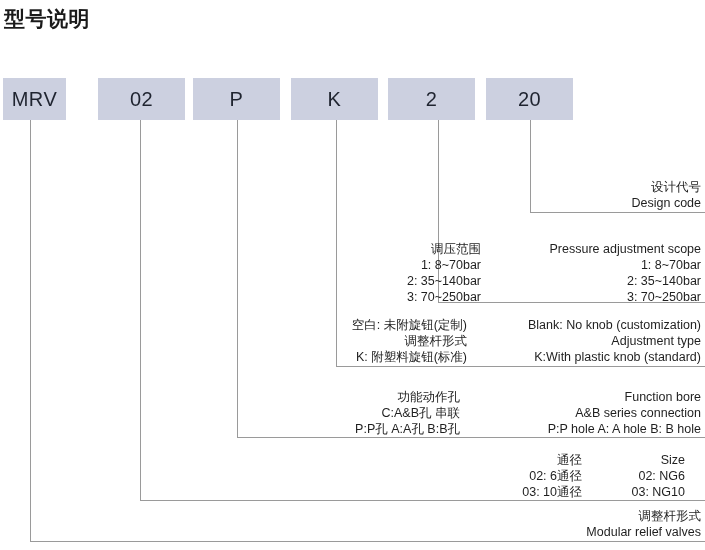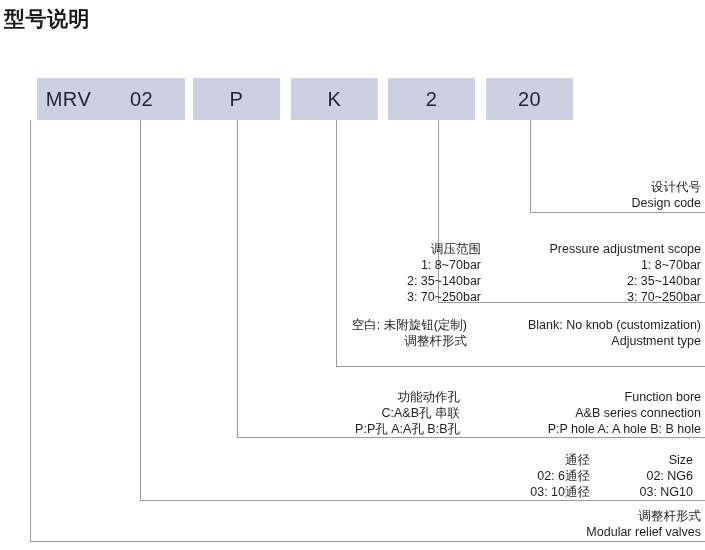--- a/index.html
+++ b/index.html
@@ -85,21 +85,21 @@
     font-weight: normal;
   }
 </style>
 </head>
 <body>
 
 <div id="page">
 
   <div id="title">型号说明</div>
 
-  <div class="code-box" style="left:3px;  width:63px;margin-left:34px;">MRV</div>
+  <div class="code-box" style="left:3px;  width:63px;">MRV</div>
   <div class="code-box" style="left:98px; width:87px;">02</div>
   <div class="code-box" style="left:193px;width:87px;">P</div>
   <div class="code-box" style="left:291px;width:87px;">K</div>
   <div class="code-box" style="left:388px;width:87px;">2</div>
   <div class="code-box" style="left:486px;width:87px;">20</div>
 
   <div class="vline" style="left:530px; top:120px; height:93px;"></div>
   <div class="hline" style="left:530px; top:212px; width:175px;"></div>
 
   <div class="vline" style="left:438px; top:120px; height:183px;"></div>
@@ -147,38 +147,42 @@
 
   <div class="label-group" style="right:4px; top:318px;">
     <div class="label-row">
       <span class="lbl-cn" style="width:168px;">空白: 未附旋钮(定制)</span>
       <span class="lbl-en" style="width:203px;">Blank: No knob (customization)</span>
     </div>
     <div class="label-row head-row">
       <span class="lbl-cn" style="width:168px;">调整杆形式</span>
       <span class="lbl-en" style="width:203px;">Adjustment type</span>
     </div>
+    <div class="label-row">
+      <span class="lbl-cn" style="width:168px;">K: 附塑料旋钮(标准)</span>
+      <span class="lbl-en" style="width:203px;">K:With plastic knob (standard)</span>
+    </div>
   </div>
 
   <div class="label-group" style="right:4px; top:390px;">
     <div class="label-row head-row">
       <span class="lbl-cn" style="width:205px;">功能动作孔</span>
       <span class="lbl-en" style="width:210px;">Function bore</span>
     </div>
     <div class="label-row">
       <span class="lbl-cn" style="width:205px;">C:A&amp;B孔 串联</span>
       <span class="lbl-en" style="width:210px;">A&amp;B series connection</span>
     </div>
     <div class="label-row">
       <span class="lbl-cn" style="width:205px;">P:P孔  A:A孔  B:B孔</span>
       <span class="lbl-en" style="width:210px;">P:P hole  A: A hole  B: B hole</span>
     </div>
   </div>
 
-  <div class="label-group" style="right:12px; top:453px;">
+  <div class="label-group" style="right:20px; top:453px;">
     <div class="label-row head-row">
       <span class="lbl-cn" style="width:110px;">通径</span>
       <span class="lbl-en" style="width:72px;">Size</span>
     </div>
     <div class="label-row">
       <span class="lbl-cn" style="width:110px;">02: 6通径</span>
       <span class="lbl-en" style="width:72px;">02: NG6</span>
     </div>
     <div class="label-row">
       <span class="lbl-cn" style="width:110px;">03: 10通径</span>

